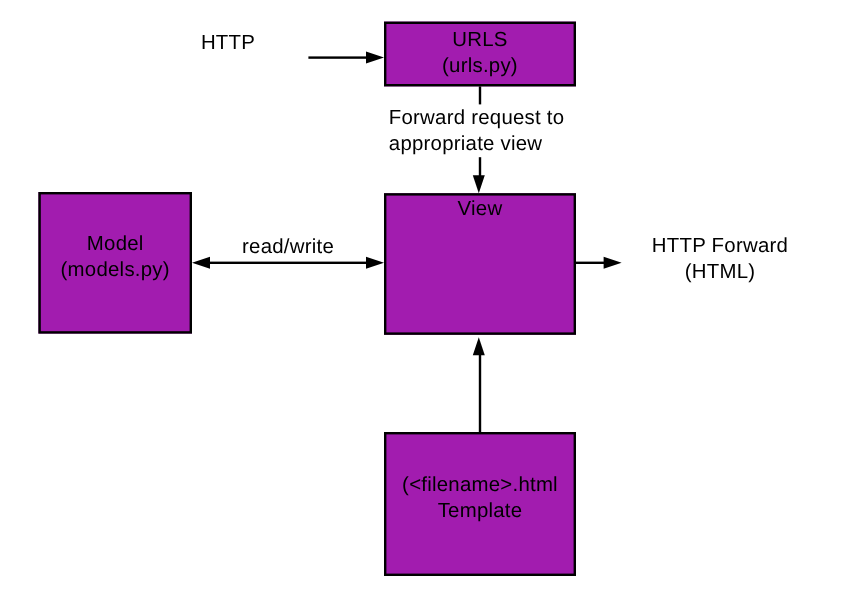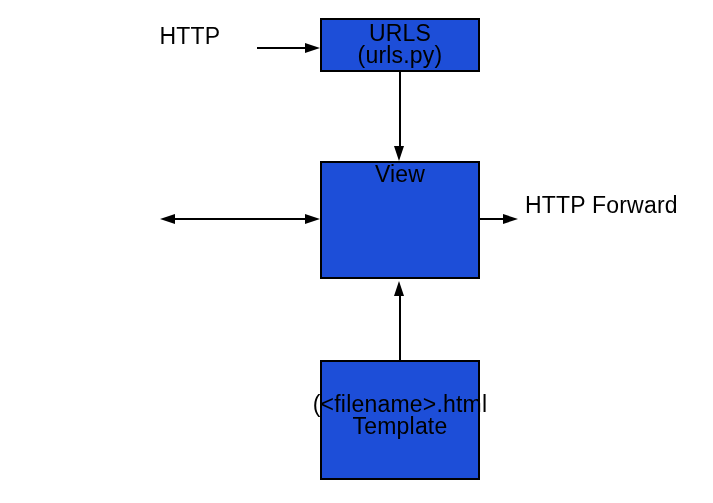--- a/index.html
+++ b/index.html
@@ -2,32 +2,32 @@
 <html><head>
 <meta charset="utf-8">
 <style>
   html, body { margin: 0; padding: 0; background: #ffffff; }
   .canvas {
     position: relative;
     width: 713px;
     height: 503px;
     background: #ffffff;
     font-family: "Liberation Sans", "DejaVu Sans", sans-serif;
-    font-size: 23px;
+    font-size: 17px;
     letter-spacing: 0.2px;
     line-height: 22px;
     color: #000000;
     overflow: hidden;
     border-radius: 16px;
   }
   .node {
     position: absolute;
     box-sizing: border-box;
     border: 2px solid #000000;
-    background: #1d4ed8;
+    background: #a21caf;
     display: flex;
     flex-direction: column;
     align-items: center;
     justify-content: center;
     text-align: center;
     z-index: 1;
   }
   .node.tall { padding-bottom: 10px; }
   .node.short { padding-bottom: 2px; }
   .flabel {
@@ -58,38 +58,48 @@
   <div class="ah ah-right" style="left:305px; top:43px;"></div>
 
   <div class="node short" style="left:320px; top:18px; width:160px; height:54px;">
     <div>URLS</div>
     <div>(urls.py)</div>
   </div>
 
   <div class="shaft-v" style="left:399px; top:72px; height:76px;"></div>
   <div class="ah ah-down" style="left:394px; top:146px;"></div>
 
+  <div class="flabel" style="left:324px; top:87px;">
+    <div>Forward request to</div>
+    <div>appropriate view</div>
+  </div>
 
+  <div class="node tall" style="left:32px; top:160px; width:128px; height:118px;">
+    <div>Model</div>
+    <div>(models.py)</div>
+  </div>
 
   <div class="shaft-h" style="left:174px; top:218px; width:132px;"></div>
   <div class="ah ah-left" style="left:160px; top:214px;"></div>
   <div class="ah ah-right" style="left:305px; top:214px;"></div>
 
   <div class="flabel center" style="left:195px; top:196px; width:90px; line-height:20px;">
+    <div>read/write</div>
   </div>
 
   <div class="node tall" style="left:320px; top:161px; width:160px; height:118px;justify-content:space-between;">
     <div>View</div>
   </div>
 
   <div class="shaft-h" style="left:480px; top:218px; width:24px;"></div>
   <div class="ah ah-right" style="left:503px; top:214px;"></div>
 
   <div class="flabel center" style="left:525px; top:194px; width:150px;">
     <div>HTTP Forward</div>
+    <div>(HTML)</div>
   </div>
 
   <div class="ah ah-up" style="left:394px; top:281px;"></div>
   <div class="shaft-v" style="left:399px; top:295px; height:65px;"></div>
 
   <div class="node tall" style="left:320px; top:360px; width:160px; height:120px;">
     <div>(&lt;filename&gt;.html</div>
     <div>Template</div>
   </div>
 

